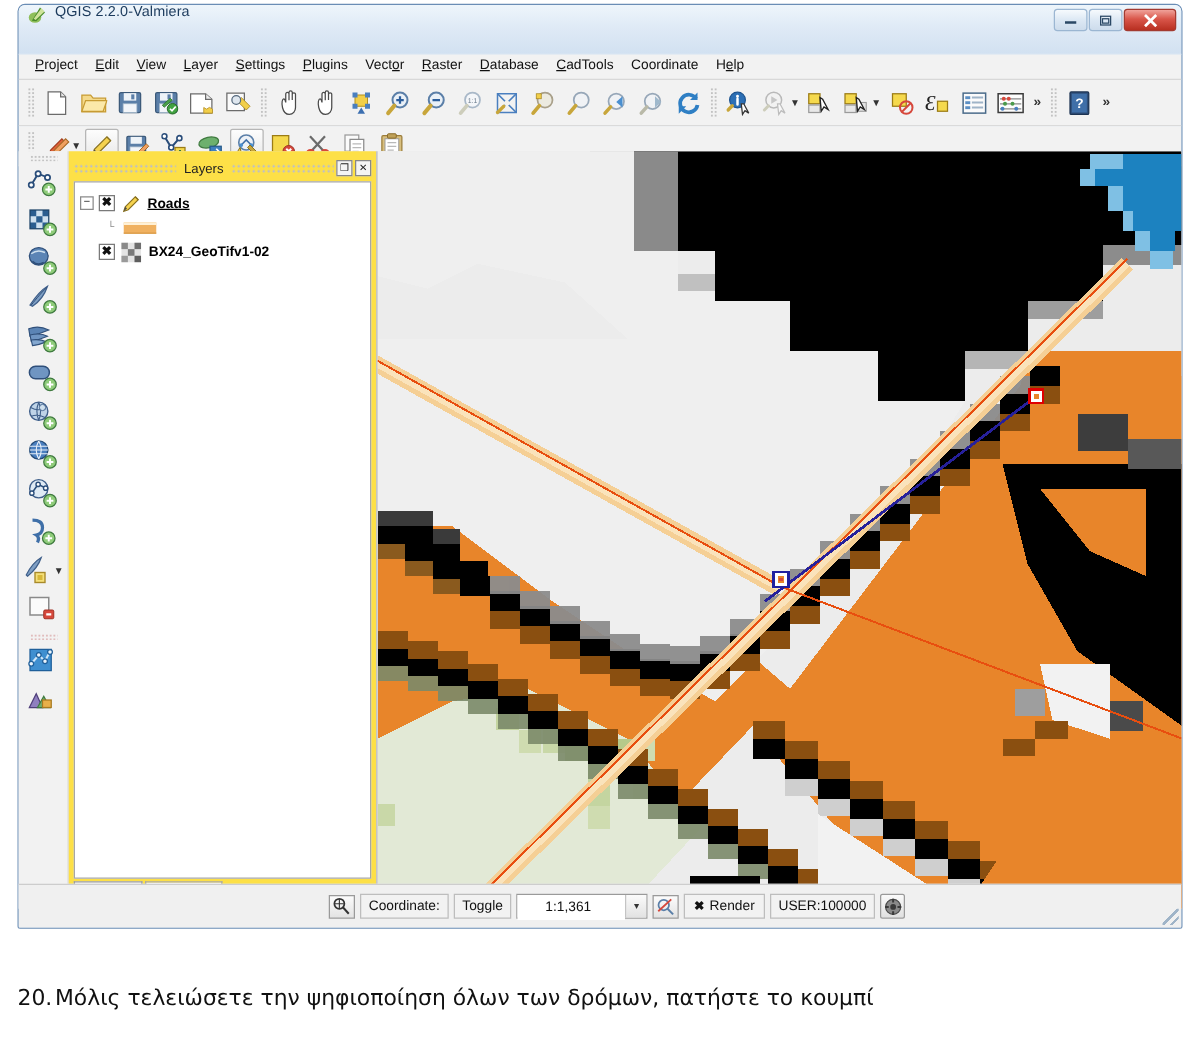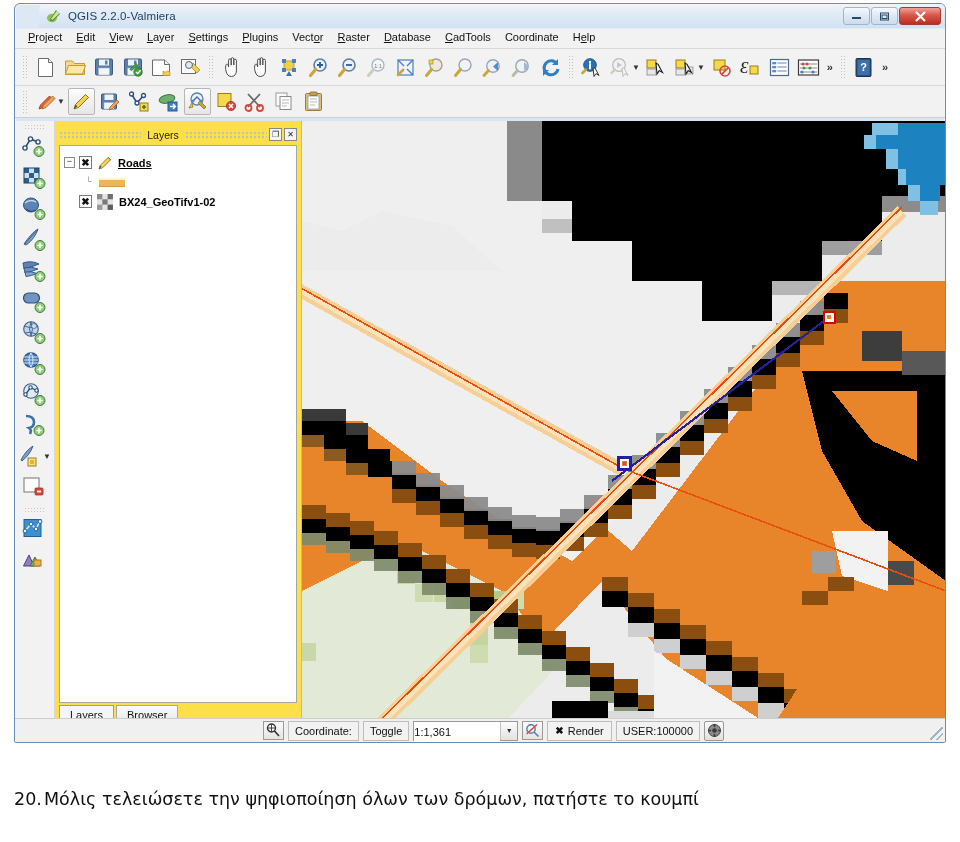--- a/index.html
+++ b/index.html
@@ -18,24 +18,24 @@
     width: 932px; height: 740px;
     border: 1px solid #6a8db5;
     border-radius: 6px 6px 2px 2px;
     background: linear-gradient(180deg,#dce9f5 0%, #cfe0f0 60%, #c5d9ec 100%);
     box-shadow: 0 0 0 1px rgba(255,255,255,0.6) inset;
   }
 
   
   #titlebar {
     position: relative;
-    height: 24px;
+    height: 39px;
     border-radius: 5px 5px 0 0;
     background: linear-gradient(180deg,#eef5fb 0%, #dfeaf6 45%, #d2e1f1 100%);
-    display: flex; align-items: center; margin-left: 24px;
+    display: flex; align-items: flex-start;
   }
   #titlebar .tb-icon {
     width: 16px; height: 16px; margin-left: 7px; margin-right: 6px;
     position: relative;
   }
   #titlebar .tb-title {
     font-size: 11.5px; color: #1b3a5c; letter-spacing: .1px;
   }
   .wincontrols { position: absolute; right: 4px; top: 3px; display: flex; gap: 1px; }
   .wbtn {
@@ -216,21 +216,21 @@
     overflow: hidden;
     border-left: 1px solid #b8b8b8;
     background: #ececec;
   }
   #map-svg { position: absolute; left: 0; top: 0; }
 
   
   #statusbar {
     position: absolute;
     left: 0; bottom: 0;
-    width: 930px; height: 24px;
+    width: 930px; height: 35px;
     background: #f0f0f0;
     border-top: 1px solid #cdcdcd;
     display: flex; align-items: center;
     padding-left: 248px;
     gap: 4px;
   }
   .sb-iconbtn {
     width: 21px; height: 19px;
     border: 1px solid #9a9a9a;
     background: linear-gradient(180deg,#fcfcfc,#e3e3e3);
@@ -245,21 +245,21 @@
     display: flex; align-items: center;
   }
   .sb-field {
     height: 20px;
     border: 1px solid #9a9a9a;
     background: #fff;
     font-size: 11px; color: #111;
     display: flex; align-items: center; justify-content: center;
   }
   #coord-field { width: 278px; }
-  #scale-field { width: 86px; justify-content: flex-start; padding-left: 0; }
+  #scale-field { width: 86px; justify-content: flex-start; padding-left: 22px; }
   .sb-combo {
     height: 20px; display: flex; align-items: stretch;
     border: 1px solid #9a9a9a; background: #fff;
   }
   .sb-combo-arrow {
     width: 17px; border-left: 1px solid #c4c4c4;
     background: linear-gradient(180deg,#fbfbfb,#e2e2e2);
     display: flex; align-items: center; justify-content: center;
     font-size: 7px; color: #333;
   }

